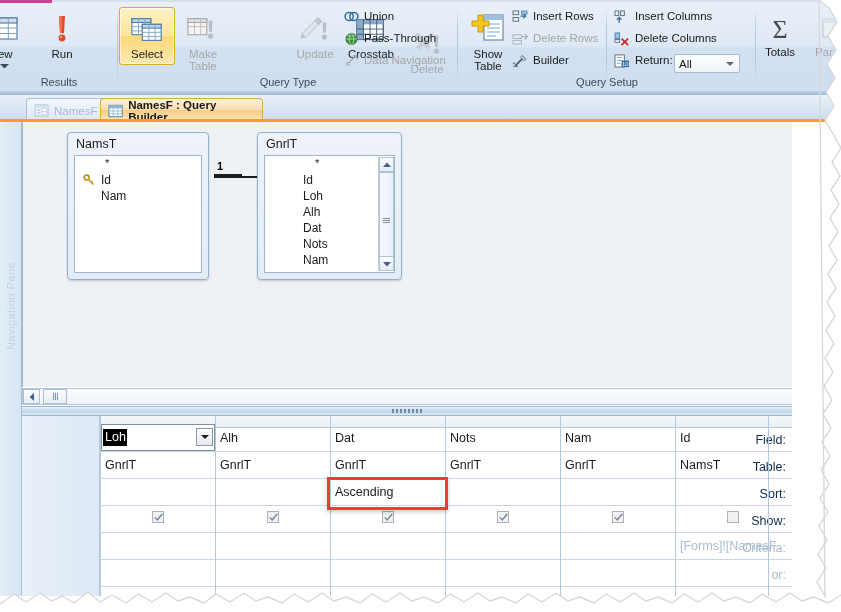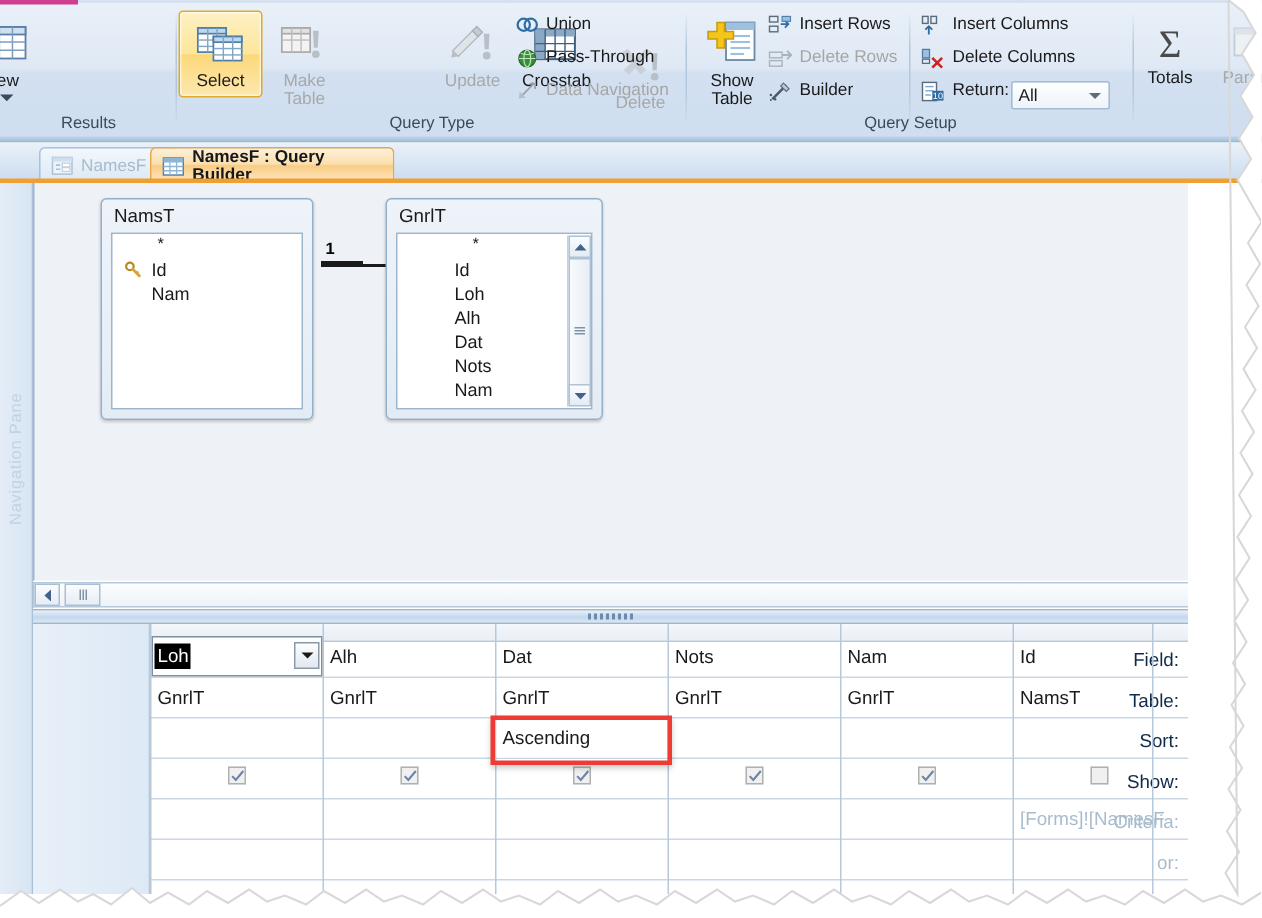--- a/index.html
+++ b/index.html
@@ -327,20 +327,29 @@
           <line x1="21.3" y1="6" x2="21.3" y2="27" stroke="#7f9fbe" stroke-width="1"></line>
         </svg>
         <span class="lbl">iew</span>
         <span style="margin-top:-1px;">
           <svg width="9" height="6" viewBox="0 0 9 6">
               <path d="M0 1 L4.5 5.5 L9 1 Z" fill="#3a4a5c"></path>
             </svg>
         </span>
       </div>
 
+      <div class="bigbtn" style="left:34px; top:6px;">
+        <svg width="34" height="34" viewBox="0 0 34 34">
+          <path d="M14 4 L20 4 L19 21 L15 21 Z" fill="#e24b2a"></path>
+          <path d="M14 4 L17 4 L16.5 21 L15 21 Z" fill="#f4714d"></path>
+          <circle cx="17" cy="26" r="3.4" fill="#e24b2a"></circle>
+          <circle cx="16" cy="25" r="1.2" fill="#f8a188"></circle>
+        </svg>
+        <span class="lbl">Run</span>
+      </div>
 
       <div class="group-label">Results</div>
       <div class="group-sep" style="left:117px;"></div>
     </div>
 
     <div class="group" style="left:118px; width:340px;">
       <div class="sel-btn" style="left:1px; top:5px; width:56px; height:58px;"></div>
 
       <div class="bigbtn" style="left:1px; top:8px;">
         <svg width="34" height="32" viewBox="0 0 36 32">

